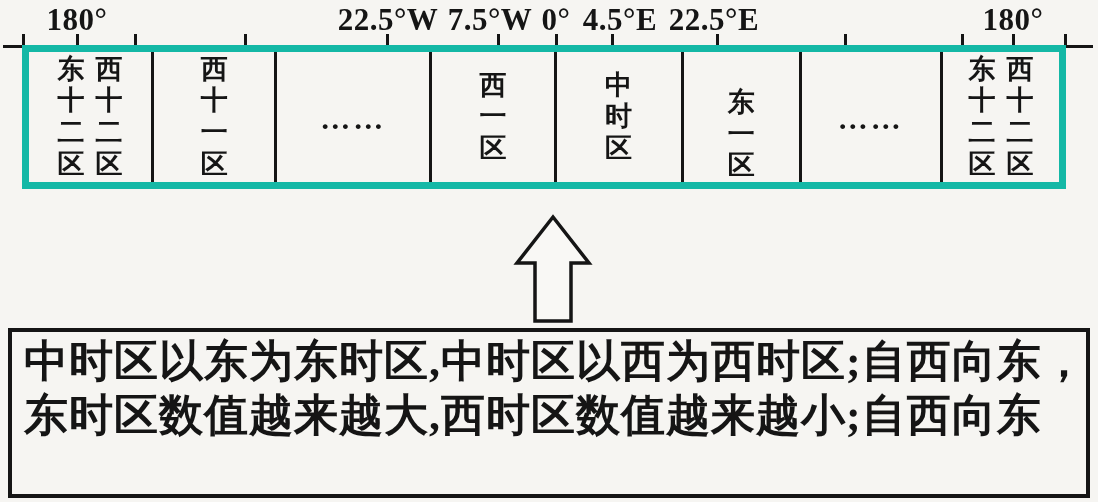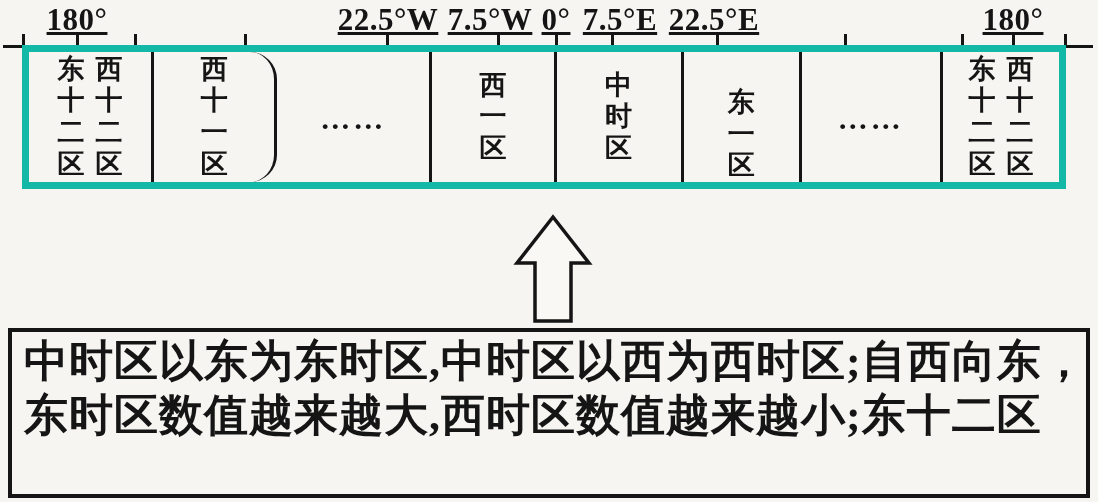--- a/index.html
+++ b/index.html
@@ -18,21 +18,20 @@
   }
   .tick{
     position:absolute;top:34px;width:3px;height:14px;
     background:#151515;
   }
   .axis-label{
     position:absolute;top:2px;height:36px;
     font-size:31px;font-weight:bold;white-space:nowrap;
     transform:translateX(-50%);
     letter-spacing:0.5px;
-    text-decoration:underline;
   }
   
   .tz-table{
     position:absolute;left:22px;top:45px;
     width:1044px;height:144px;
     box-sizing:border-box;
     border:7px solid #14b8a6;
     display:flex;
   }
   .tz-cell{
@@ -89,31 +88,31 @@
       <div class="tick" style="left: 844px;"></div>
       <div class="tick" style="left: 961px;"></div>
       <div class="tick" style="left: 1012px;"></div>
       <div class="tick" style="left: 1064px;"></div>
     </div>
   <div id="axis-labels">
       <div class="axis-label" style="left: 77px;">180°</div>
       <div class="axis-label" style="left: 388px;">22.5°W</div>
       <div class="axis-label" style="left: 490px;">7.5°W</div>
       <div class="axis-label" style="left: 556px;">0°</div>
-      <div class="axis-label" style="left: 620px;">7.5°E</div>
+      <div class="axis-label" style="left: 620px;">4.5°E</div>
       <div class="axis-label" style="left: 714px; text-align: center;">22.5°E</div>
       <div class="axis-label" style="left: 1013px;">180°</div>
     </div>
 
   <div class="tz-table" id="tz-table">
       <div class="tz-cell" style="flex: 1 1 112px;">
         <div class="vcol">东十二区</div>
         <div class="vcol">西十二区</div>
       </div>
-      <div class="tz-cell" style="flex: 1 1 110px; border-radius: 27px;">
+      <div class="tz-cell" style="flex: 1 1 110px;">
         <div class="vcol">西十一区</div>
       </div>
       <div class="tz-cell" style="flex: 1 1 142px;">
         <span class="ellipsis">……</span>
       </div>
       <div class="tz-cell" style="flex: 1 1 111px;">
         <div class="vcol">西一区</div>
       </div>
       <div class="tz-cell" style="flex: 1 1 114px;">
         <div class="vcol">中时区</div>
@@ -129,16 +128,16 @@
         <div class="vcol">西十二区</div>
       </div>
     </div>
 
   <svg class="up-arrow" width="100" height="114" viewBox="0 0 100 114">
     <polygon points="50,4 86,50 68,50 68,108 32,108 32,50 14,50" fill="#f9f8f5" stroke="#151515" stroke-width="3.5" stroke-linejoin="miter"></polygon>
   </svg>
 
   <div class="note-box">
     <div class="note-line">中时区以东为东时区,中时区以西为西时区;自西向东，</div>
-    <div class="note-line">东时区数值越来越大,西时区数值越来越小;东十二区</div>
+    <div class="note-line">东时区数值越来越大,西时区数值越来越小;自西向东</div>
   </div>
 
 </div>
 
 </body></html>

